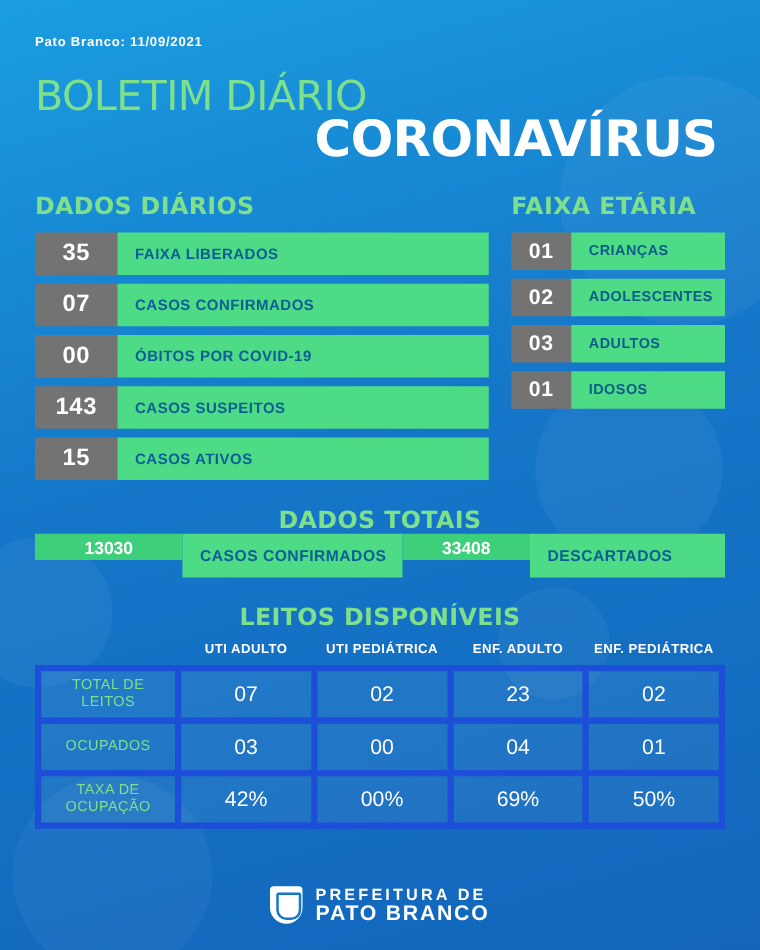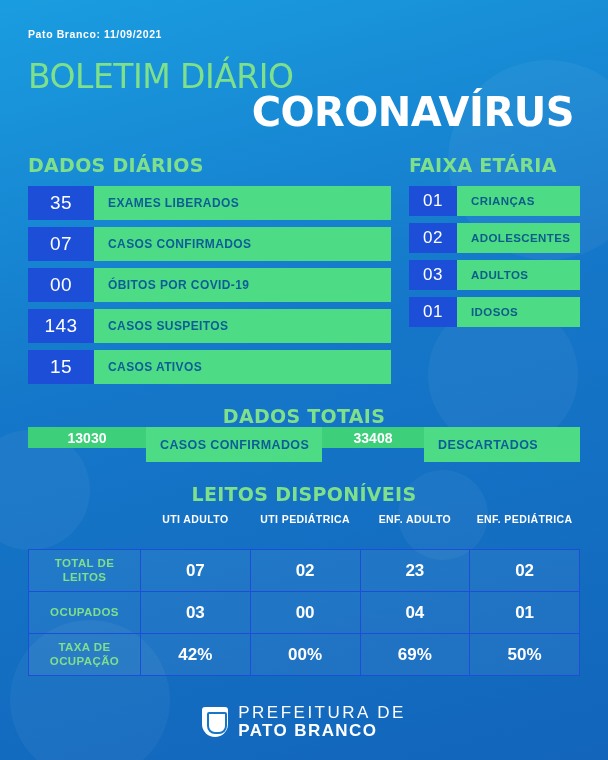--- a/index.html
+++ b/index.html
@@ -50,21 +50,21 @@
   .cols { display: flex; gap: 18px; padding: 16px 28px 0 28px; }
   .col-left { width: 363px; }
   .col-right { flex: 1; }
   .col-head { margin-bottom: 10px; }
   .col-right .col-head { text-align: left; }
 
   .row {
     display: flex; align-items: stretch; margin-bottom: 7px;
   }
   .num {
-    background: #1d4ed8; color: #ffffff; font-weight: normal;
+    background: #737373; color: #ffffff; font-weight: bold;
     display: flex; align-items: center; justify-content: center;
     font-size: 19px; letter-spacing: 0.5px; text-align: right;
   }
   .lbl {
     background: #4ddb86; color: #0e5c8a; font-weight: bold;
     display: flex; align-items: center;
     font-size: 12px; letter-spacing: 0.4px; padding-left: 14px;
   }
   .col-left .num { width: 66px; height: 34px; }
   .col-left .lbl { flex: 1; height: 34px; color: #0d5e96; }
@@ -89,26 +89,26 @@
   .w-num-b { width: 102px; }
   .w-lbl-b { flex: 1; }
 
   
   .beds { padding: 14px 28px 0 28px; }
   .beds .sec-h { text-align: center; margin-bottom: 8px; }
   .beds-table { width: 100%; border-collapse: collapse; table-layout: fixed; }
   .beds-table th.corner { width: 112px; background: transparent; }
   .beds-table th.colhead {
     color: #ffffff; font-weight: bold; font-size: 10.5px;
-    padding-bottom: 24px; letter-spacing: 0.4px; text-align: center;
+    padding-bottom: 7px; letter-spacing: 0.4px; text-align: center;
     background: transparent;
   }
   .beds-table td {
-    border: 1px solid #1d4ed8; text-align: center; height: 42px;
-    color: #ffffff; font-weight: bold; font-size: 17px;
+    border: 5px solid #1d4ed8; text-align: center; height: 42px;
+    color: #ffffff; font-weight: normal; font-size: 17px;
     background: rgba(255,255,255,0.06);
   }
   .beds-table td.rowhead {
     color: #7ee08a; font-size: 11.5px; text-align: center;
     letter-spacing: 0.4px; line-height: 1.2; padding: 0 6px;
   }
 
   
   .footer {
     position: absolute; left: 0; right: 0; bottom: 20px;
@@ -118,21 +118,21 @@
     width: 26px; height: 30px; background: #ffffff;
     border-radius: 3px 3px 13px 13px;
     position: relative; flex: none;
   }
   .crest:after {
     content: ""; position: absolute; left: 5px; top: 5px;
     width: 16px; height: 18px; border: 2px solid #1577c9;
     border-radius: 2px 2px 8px 8px;
   }
   .foot-text { color: #ffffff; line-height: 1.05; }
-  .foot-1 { font-size: 17px; letter-spacing: 2.5px; font-weight: normal; }
+  .foot-1 { font-size: 13px; letter-spacing: 2.5px; font-weight: bold; }
   .foot-2 { font-size: 17px; letter-spacing: 1.4px; font-weight: bold; }
 </style>
 </head>
 <body>
 
 <div class="bg-deco b1"></div>
 <div class="bg-deco b2"></div>
 <div class="bg-deco b3"></div>
 <div class="bg-deco b4"></div>
 <div class="bg-deco b5"></div>
@@ -145,21 +145,21 @@
     <div class="title-line2">CORONAVÍRUS</div>
   </div>
 
   <div class="cols">
 
     <div class="col-left">
       <div class="sec-h col-head">DADOS DIÁRIOS</div>
 
       <div class="row">
         <div class="num">35</div>
-        <div class="lbl">EXAMES LIBERADOS</div>
+        <div class="lbl">FAIXA LIBERADOS</div>
       </div>
       <div class="row">
         <div class="num">07</div>
         <div class="lbl">CASOS CONFIRMADOS</div>
       </div>
       <div class="row">
         <div class="num">00</div>
         <div class="lbl">ÓBITOS POR COVID-19</div>
       </div>
       <div class="row">

